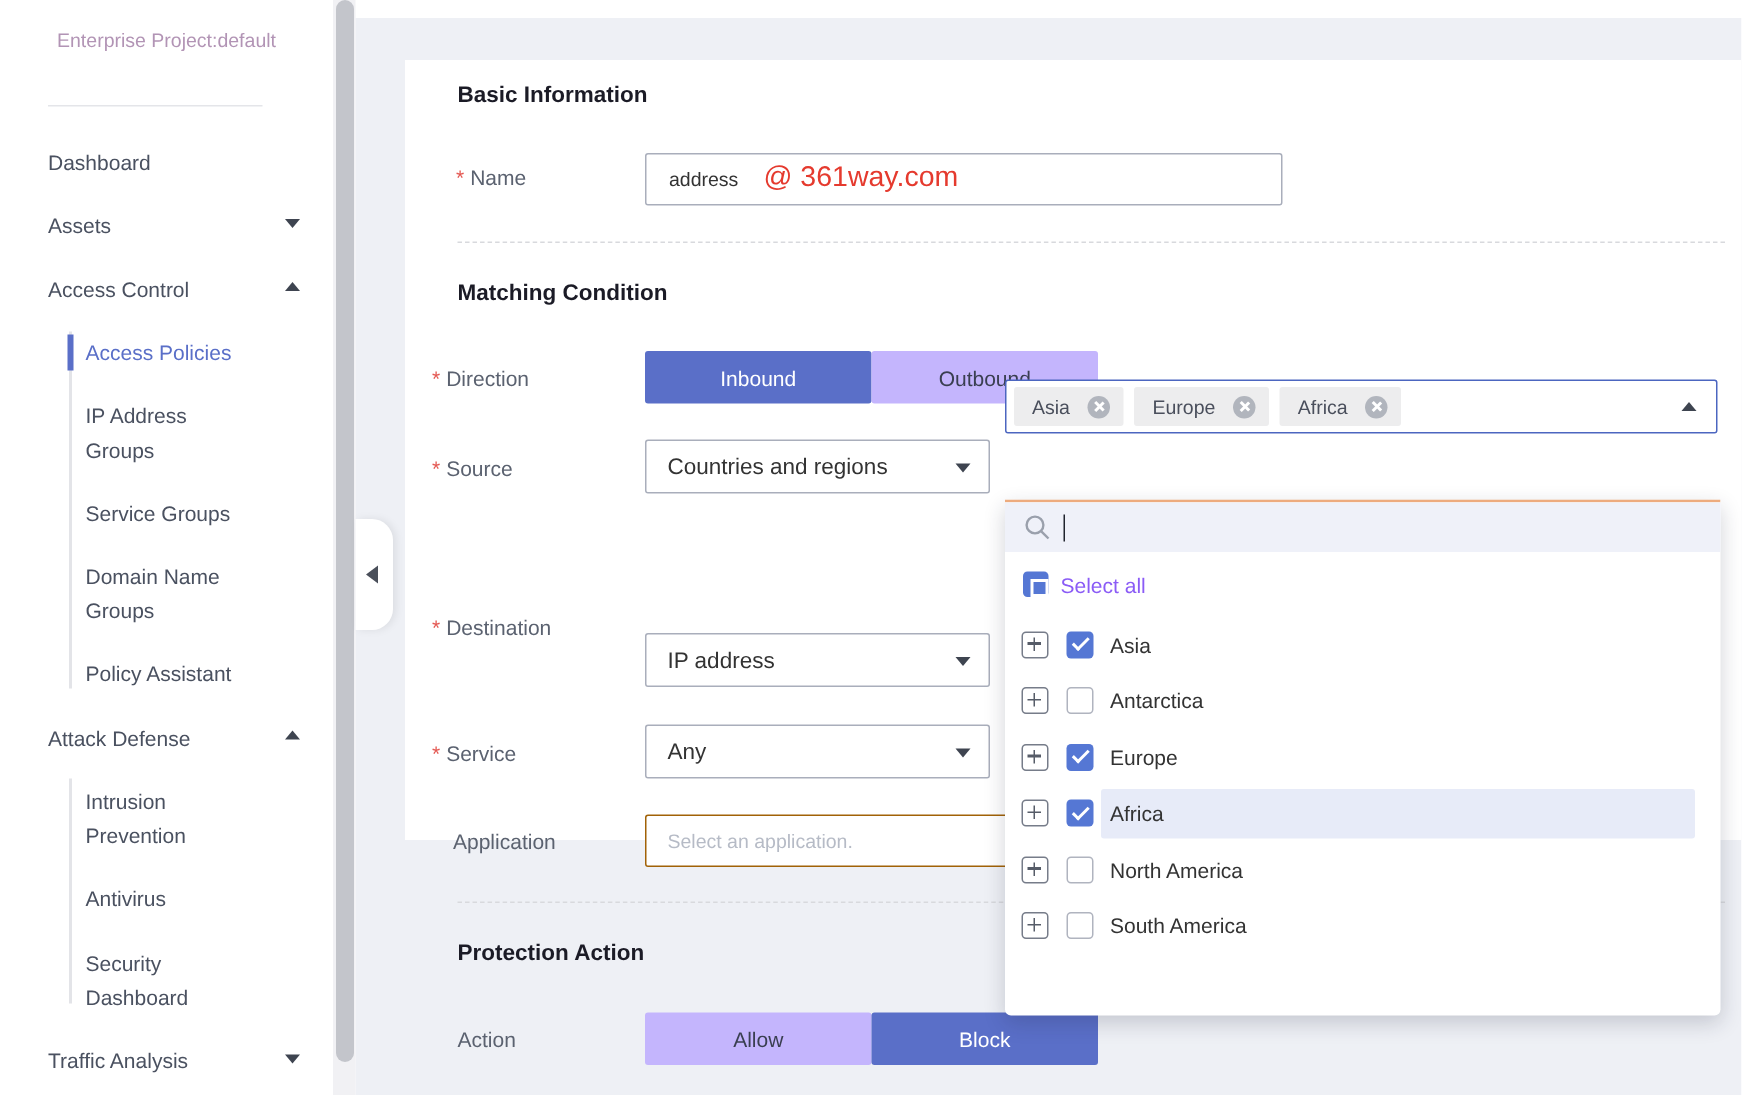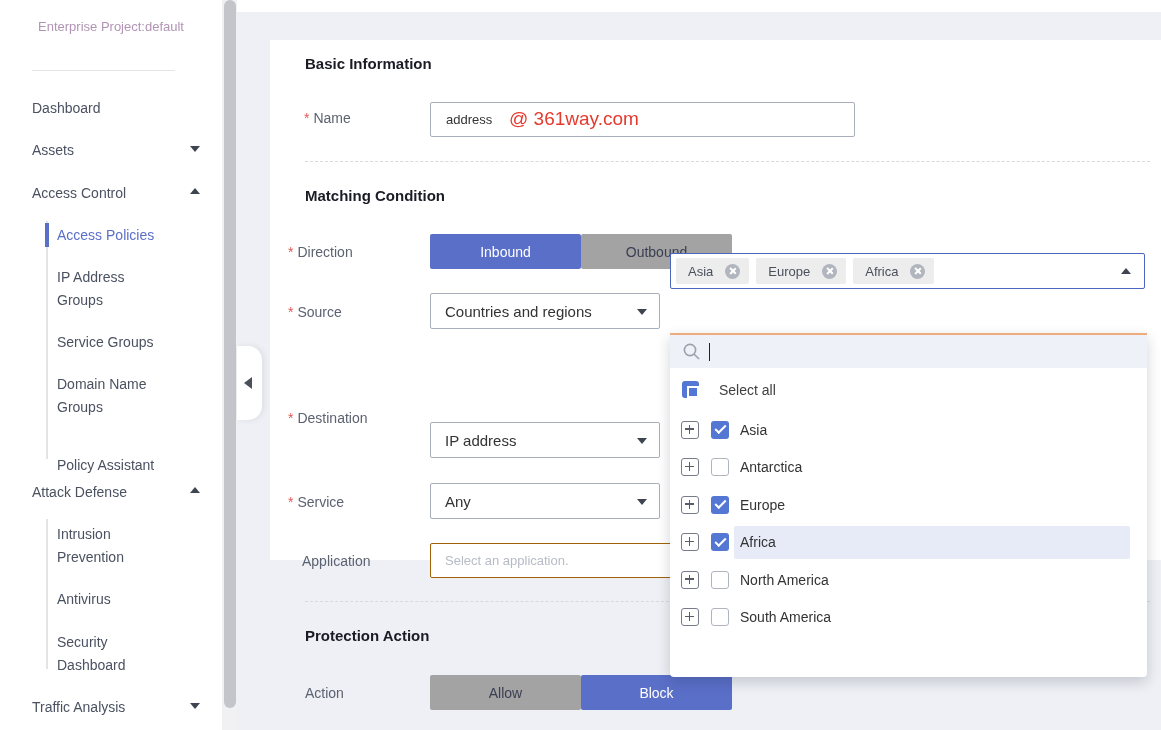--- a/index.html
+++ b/index.html
@@ -13,21 +13,21 @@
 
   
   .sidebar { position:absolute; left:0; top:0; width:222px; height:730px; background:#ffffff; }
   .project-label { position:absolute; left:0; top:19px; width:222px; text-align:center; font-size:13px; color:#b294b5; }
   .sidebar-divider { position:absolute; left:32px; top:70px; width:143px; border-top:1px solid #e4e5e9; }
   .si { position:absolute; left:32px; width:173px; font-size:14px; color:#4a5160; line-height:23px; cursor:pointer; }
   .si.sub { left:57px; width:110px; }
   .si.active { color:#5a6fc8; }
   .si-0 { top:97px; }  .si-1 { top:139px; } .si-2 { top:182px; }
   .si-3 { top:224px; } .si-4 { top:266px; } .si-5 { top:331px; }
-  .si-6 { top:373px; } .si-7 { top:438px;margin-top:16px; } .si-8 { top:481px; }
+  .si-6 { top:373px; } .si-7 { top:438px; } .si-8 { top:481px; }
   .si-9 { top:523px; } .si-10 { top:588px; } .si-11 { top:631px; }
   .si-12 { top:696px; }
   .nav-arrow { position:absolute; left:190px; width:0; height:0; }
   .arrow-down { border-left:5px solid transparent; border-right:5px solid transparent; border-top:6px solid #3e4450; }
   .arrow-up { border-left:5px solid transparent; border-right:5px solid transparent; border-bottom:6px solid #3e4450; }
   .na-1 { top:146px; } .na-2 { top:188px; } .na-8 { top:487px; } .na-12 { top:703px; }
   .subline { position:absolute; left:46px; width:2px; background:#e3e4e8; }
   .subline-1 { top:221px; height:238px; }
   .subline-2 { top:519px; height:150px; }
   .active-bar { position:absolute; left:45px; top:223px; width:4px; height:24px; background:#5a6fc8; }
@@ -63,21 +63,21 @@
   .watermark { position:absolute; left:78px; top:5px; font-size:19px; color:#e53a2e; white-space:nowrap; }
   .divider-1 { top:121px; }
 
   
   .h-matching { left:35px; top:147px; }
   .dir-label { left:18px; top:204px; }
   .toggle-group { position:absolute; display:flex; }
   .dir-group { left:160px; top:194px; }
   .act-group { left:160px; top:635px; }
   .toggle-btn { width:151px; height:35px; font-size:14px; display:flex; align-items:center; justify-content:center;
-                background:#a3a3a3; color:#3a3f51; cursor:pointer; border-radius:2px; }
+                background:#c4b5fd; color:#3a3f51; cursor:pointer; border-radius:2px; }
   .toggle-btn.on { background:#5a6fc8; color:#ffffff; }
   .src-label { left:18px; top:264px; }
   .src-select { left:160px; top:253px; }
   .dst-label { left:18px; top:370px; }
   .dst-select { left:160px; top:382px; }
   .svc-label { left:18px; top:454px; }
   .svc-select { left:160px; top:443px; }
   .app-label { left:32px; top:513px; }
   .app-input { position:absolute; left:160px; top:503px; width:280px; height:35px; border:1px solid #a16207;
                border-radius:2px; padding-left:14px; font-size:13px; color:#333; font-family:inherit; }
@@ -96,21 +96,21 @@
   .xmark { position:relative; width:15px; height:15px; border-radius:50%; background:#b1b5bd; margin-left:12px; cursor:pointer; flex:none; }
   .xmark::before, .xmark::after { content:''; position:absolute; left:6.8px; top:3.6px; width:1.6px; height:8px; background:#fff; }
   .xmark::before { transform:rotate(45deg); } .xmark::after { transform:rotate(-45deg); }
 
   
   .dropdown { position:absolute; left:670px; top:333px; width:477px; height:344px; background:#fff; z-index:20;
               border-top:2px solid #edab7e; border-radius:0 0 4px 4px; box-shadow:0 5px 14px rgba(30,35,60,0.20); }
   .dd-search { height:33px; background:#eff1f9; display:flex; align-items:center; padding-left:12px; cursor:text; }
   .dd-caret { width:1px; height:18px; background:#20242e; margin-left:8px; }
   .dd-selectall { height:43px; display:flex; align-items:center; padding-left:12px; cursor:pointer; }
-  .dd-selectall .lbl { margin-left:20px; font-size:14px; color:#404040; }
+  .dd-selectall .lbl { margin-left:8px; font-size:14px; color:#8b5cf6; }
   .cb { width:18px; height:18px; border-radius:3px; flex:none; position:relative; cursor:pointer; }
   .cb.checked { background:#5577d4; }
   .cb.checked::after { content:''; position:absolute; left:3.5px; top:4.5px; width:9px; height:4px;
                        border-left:2px solid #fff; border-bottom:2px solid #fff; transform:rotate(-45deg); }
   .cb.unchecked { background:#fff; border:1px solid #b0b4bf; }
   .cb.indet { width:17px; height:17px; background:#5577d4; }
   .cb.indet::after { content:''; position:absolute; left:4.5px; top:4.5px; width:8px; height:8px;
                      border:2px solid #fff; background:transparent; }
   .opt { height:37.5px; display:flex; align-items:center; padding-left:11px; position:relative; cursor:pointer; }
   .expand { width:18px; height:18px; border:1.5px solid #767c89; border-radius:3px; margin-right:12px;

